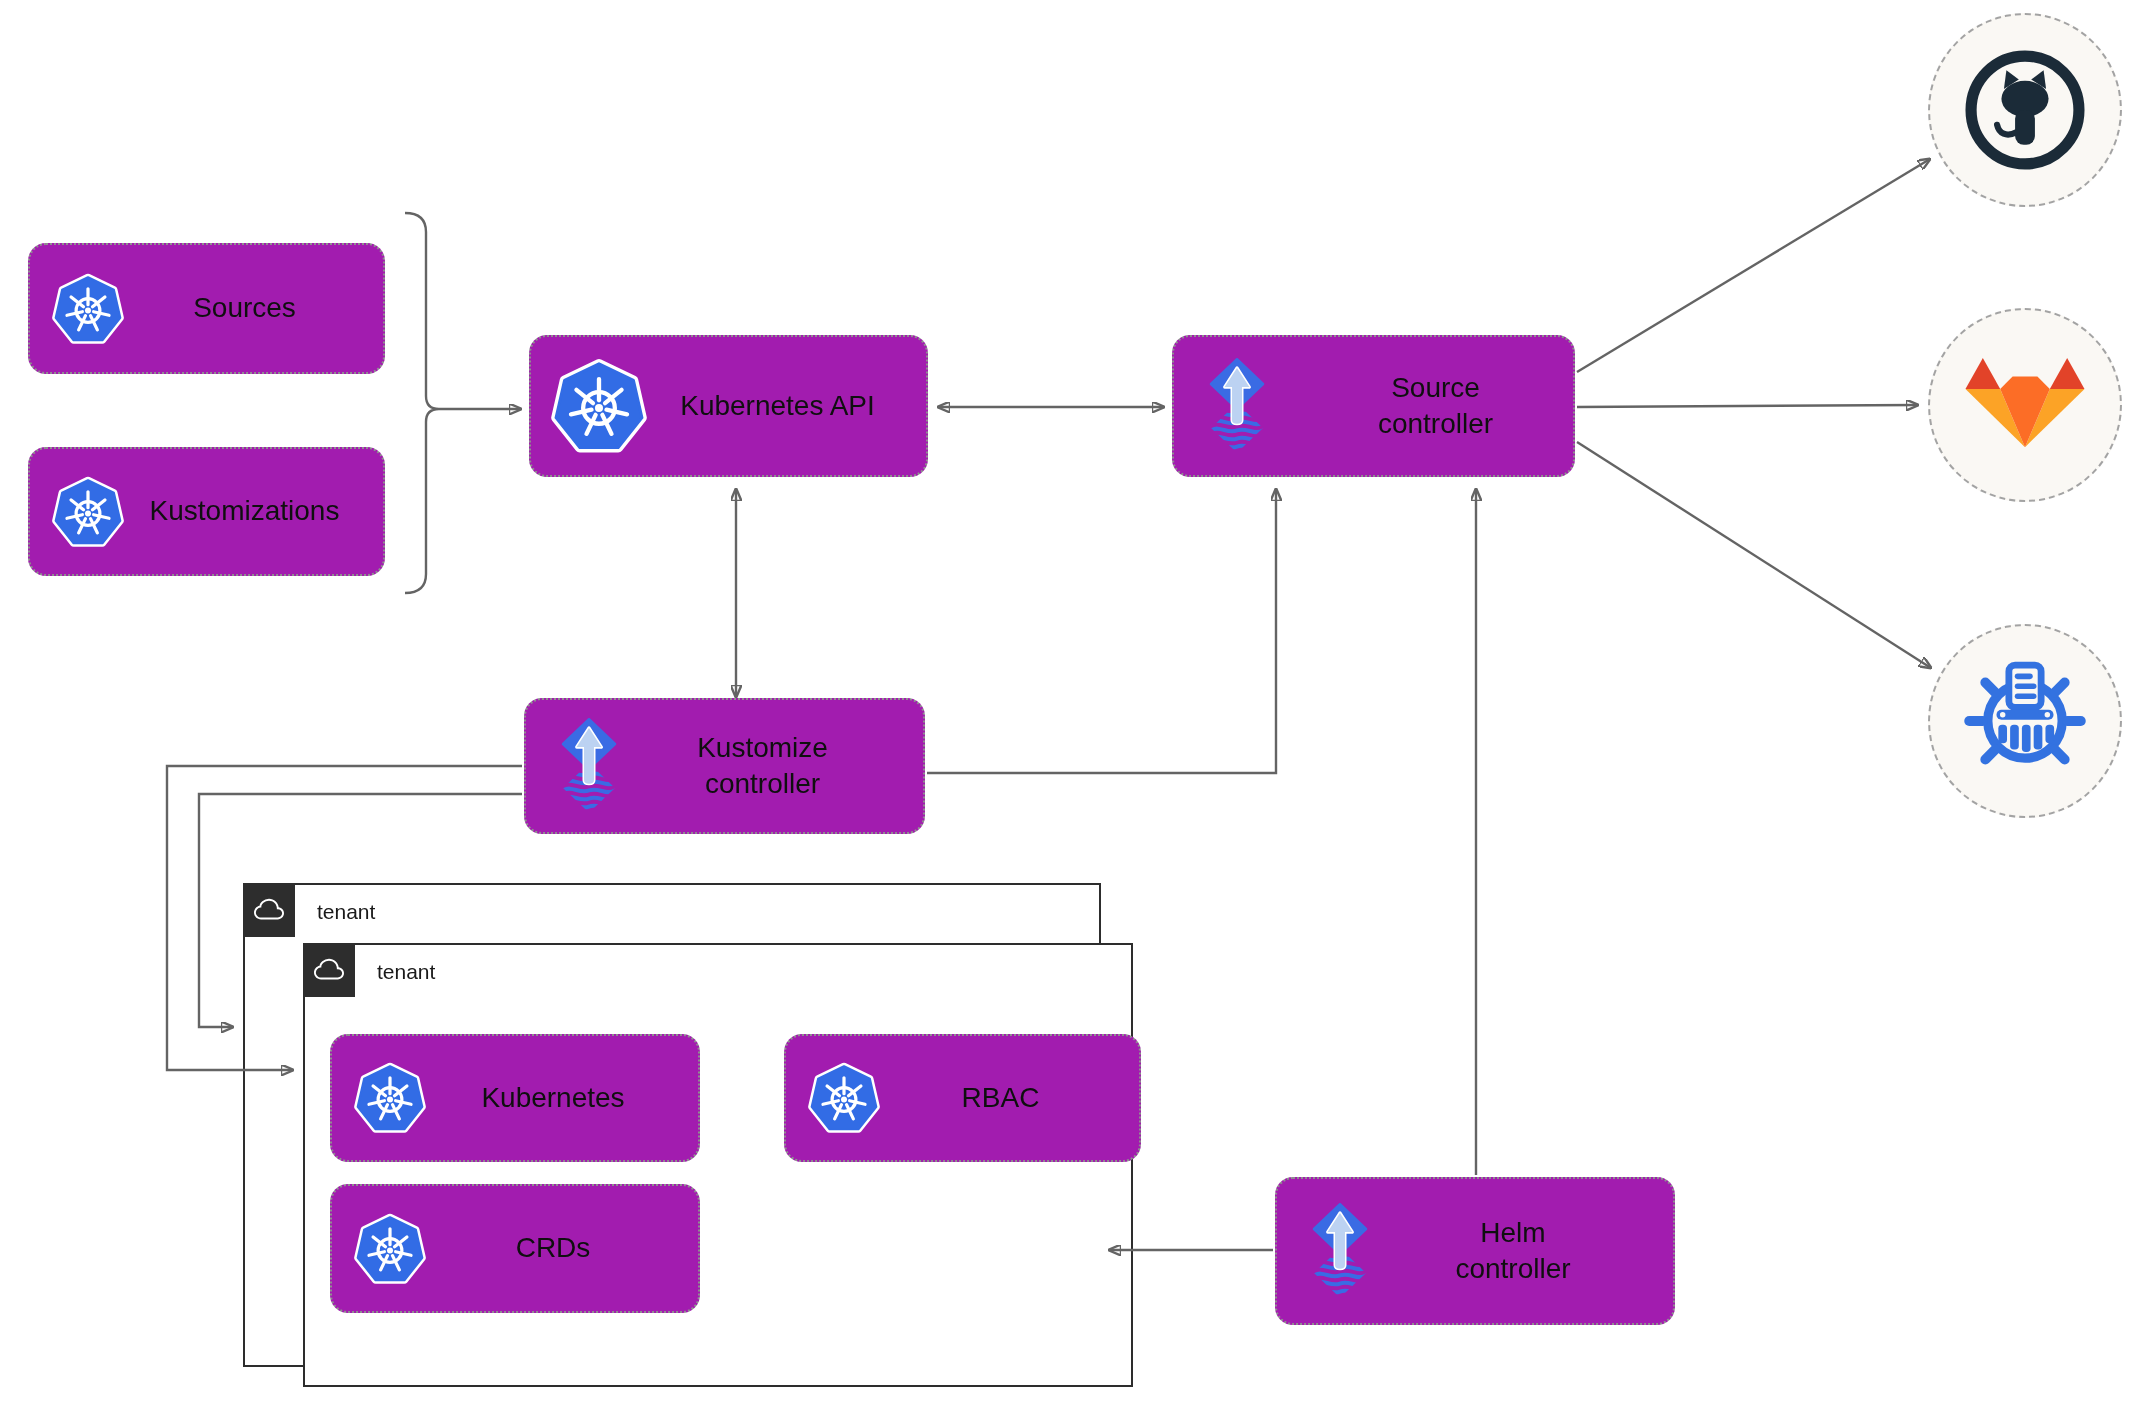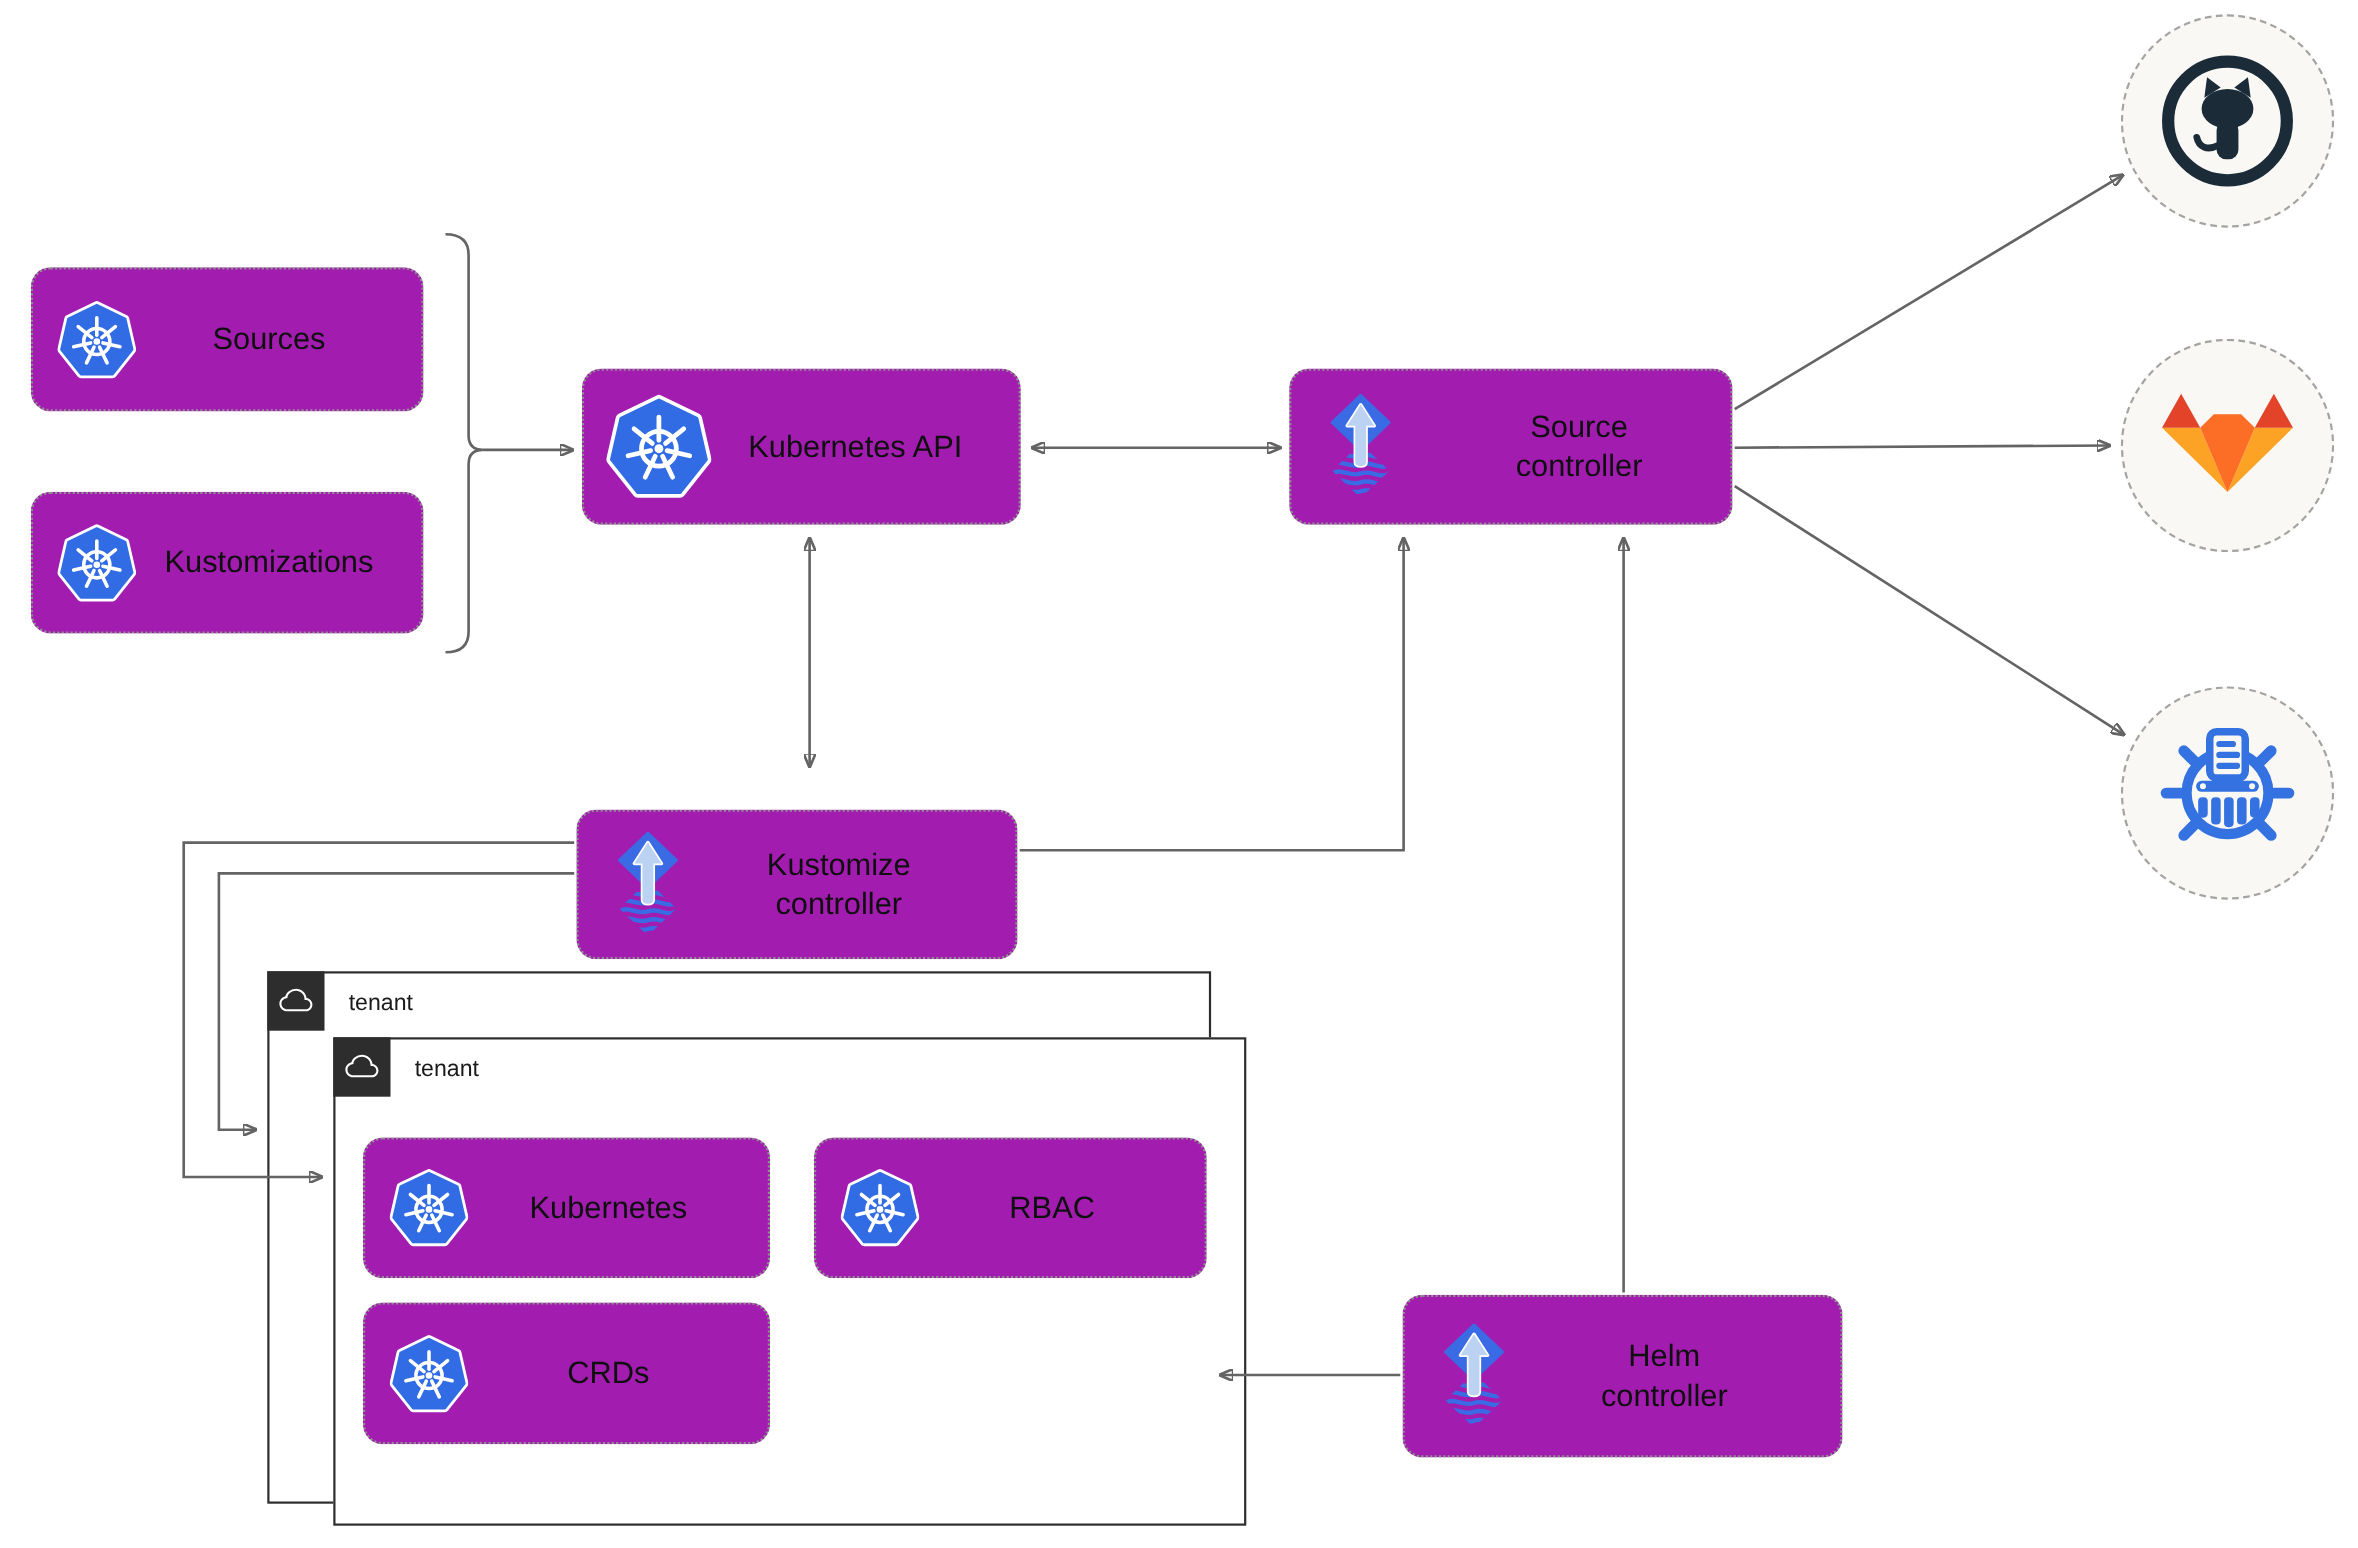--- a/index.html
+++ b/index.html
@@ -13,24 +13,24 @@
     background:#a21caf;border:2px dotted #8f8f8f;border-radius:18px;
   }
   .node .label{flex:1;text-align:center;font-size:28px;line-height:1.3;color:#0f0f0f;padding-right:18px;}
   .node .label.two-line span{display:inline-block;width:min-content;}
   .node .icon{flex:0 0 auto;}
   
   .n-sources       {left:28px;  top:243px;  width:357px; height:131px;}
   .n-kustomizations{left:28px;  top:447px;  width:357px; height:129px;}
   .n-k8s-api       {left:529px; top:335px;  width:399px; height:142px;}
   .n-source-ctrl   {left:1172px;top:335px;  width:403px; height:142px;gap:48px;}
-  .n-kustomize-ctrl{left:524px; top:736px;  width:401px; height:136px;}
+  .n-kustomize-ctrl{left:524px; top:698px;  width:401px; height:136px;}
   .n-helm-ctrl     {left:1275px;top:1177px; width:400px; height:148px;}
   .n-namespaces    {left:330px; top:1034px; width:370px; height:128px;}
-  .n-rbac          {left:740px; top:1034px; width:357px; height:128px;justify-content:space-between;}
+  .n-rbac          {left:784px; top:1034px; width:357px; height:128px;justify-content:space-between;}
   .n-crds          {left:330px; top:1184px; width:370px; height:129px;}
   .n-releases      {left:740px; top:1184px; width:357px; height:129px;}
   .icon-k8s-sm {width:72px;height:72px;margin-left:22px;}
   .icon-k8s-lg {width:96px;height:96px;margin-left:20px;}
   .icon-flux   {width:62px;height:96px;margin-left:32px;}
   .icon-helm   {width:80px;height:72px;margin-left:24px;}
   
   .tenant{
     position:absolute;box-sizing:border-box;background:#ffffff;border:2px solid #2d2d2d;
   }

